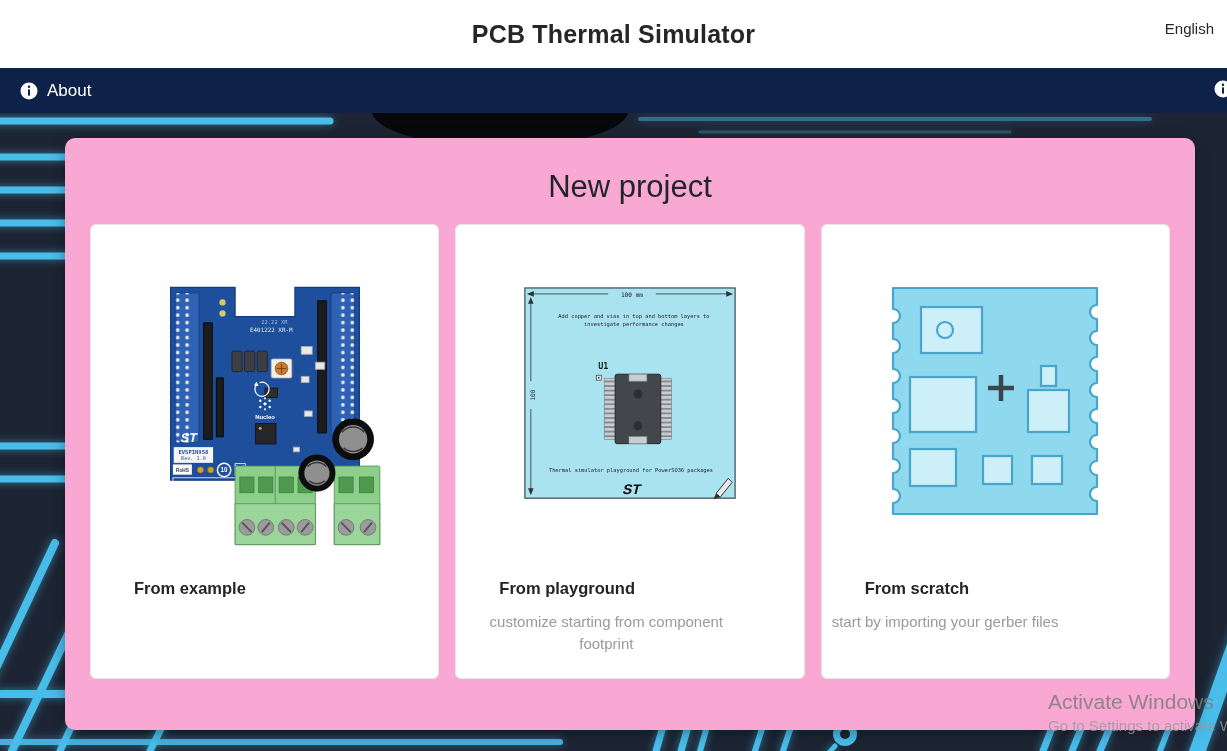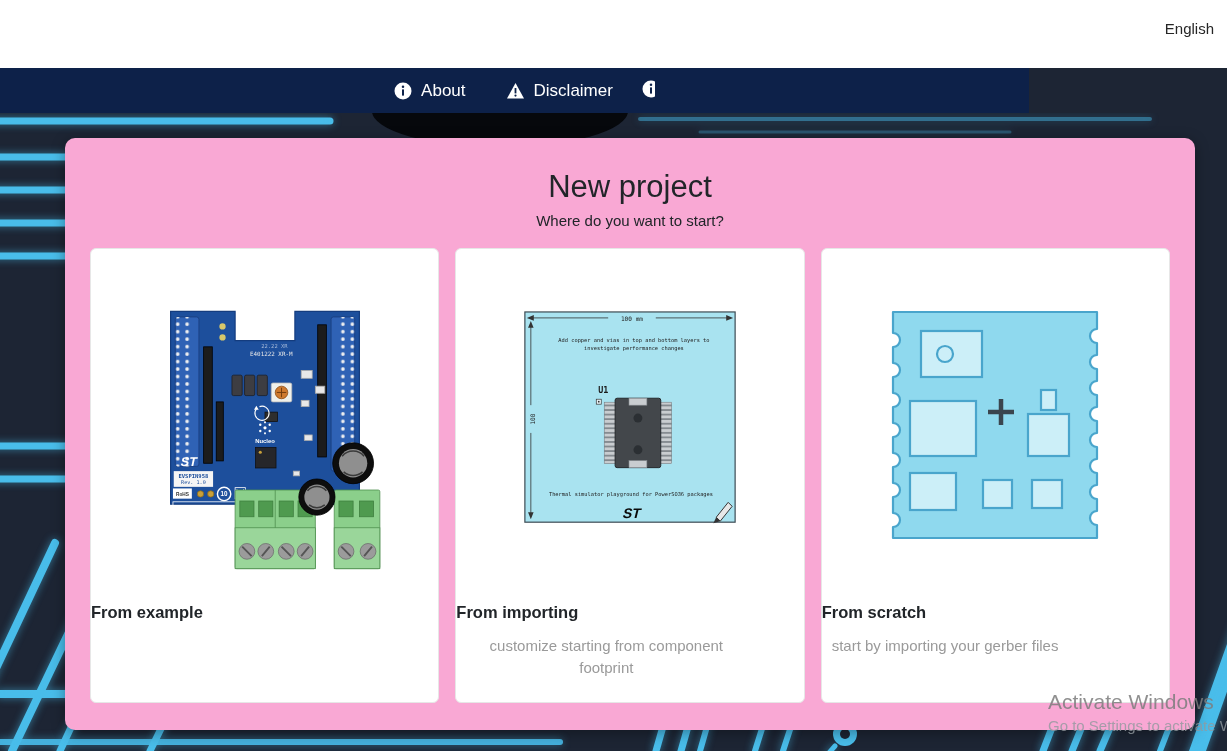--- a/index.html
+++ b/index.html
@@ -5,37 +5,37 @@
   * { margin:0; padding:0; box-sizing:border-box; }
   html,body { width:1227px; height:751px; overflow:hidden; }
   body { position:relative; background:#1d2534; font-family:"Liberation Sans", sans-serif; }
 
   .header { position:absolute; top:0; left:0; width:1227px; height:68px; background:#ffffff;
             display:flex; align-items:center; justify-content:center; z-index:10; }
   .page-title { font-size:25px; font-weight:700; color:#262626; letter-spacing:.2px; }
   .lang { position:absolute; right:13px; top:0; height:56px; display:flex; align-items:center;
           font-size:15px; color:#262626; cursor:pointer; }
 
-  .navbar { position:absolute; top:68px; left:0; width:1029px; height:45px; background:#0d2149;
-            display:flex; align-items:center; justify-content:center; z-index:10; color:#fff; }
+  .navbar { position:absolute; top:68px; left:0; width:1227px; height:45px; background:#0d2149;
+            display:flex; align-items:center; justify-content:space-between; z-index:10; color:#fff; }
   .nav-item { display:flex; align-items:center; gap:9px; padding:0 20px; font-size:17px; cursor:pointer; height:100%; }
   .nav-item svg { display:block; }
   .nav-edge { width:22px; height:100%; display:flex; align-items:center; overflow:hidden; cursor:pointer; }
 
   .bg { position:absolute; top:113px; left:0; width:1227px; height:638px; z-index:0; }
 
   .main-card { position:absolute; left:65px; top:138px; width:1130px; height:592px; background:#f9a8d4;
                border-radius:10px; box-shadow:0 3px 14px rgba(0,0,0,.35); z-index:2; }
   .dialog-title { margin-top:31px; text-align:center; font-size:31px; font-weight:400; color:#212529; }
   .dialog-subtitle { margin-top:7px; text-align:center; font-size:15px; color:#212529; }
   .options { display:flex; gap:16px; padding:0 25px; margin-top:19px; }
   .option { flex:1; height:455px; border:1px solid #e7e7e7; border-radius:6px; background:#fff;
             display:flex; flex-direction:column; align-items:flex-start; cursor:pointer; }
   .imgwrap { height:352px; width:100%; display:flex; align-items:center; justify-content:center; }
-  .option-title { font-size:16.5px; font-weight:700; color:#212529; margin-top:2px; }
+  .option-title { font-size:16.5px; font-weight:700; color:#212529; margin-top:2px;padding-left:43px; }
   .option-desc { margin-top:13px; font-size:15px; color:#9a9a9a; text-align:center; line-height:1.45;
                  max-width:300px; padding:0 10px; }
 
   .wm { position:absolute; left:1048px; top:690px; z-index:6; pointer-events:none; white-space:nowrap; }
   .wm-1 { font-size:21px; color:rgba(125,125,125,.85); }
   .wm-2 { font-size:15px; color:rgba(145,152,158,.8); margin-top:3px; }
 
   .mono { font-family:"DejaVu Sans Mono", monospace; }
 </style>
 </head>
@@ -76,58 +76,48 @@
     <path d="M1100,638 L1137,552" stroke-width="7"></path>
     <path d="M1160,638 L1185,573" stroke-width="6"></path>
     <path d="M1195,645 L1250,490" stroke-width="16"></path>
   </g>
   <use href="#tr" filter="url(#glow)" opacity=".55"></use>
   <circle cx="845" cy="621" r="12" fill="#49bdea"></circle>
   <circle cx="845" cy="621" r="5" fill="#1d2534"></circle>
 </svg>
 
 <div class="header">
+  <div class="page-title">PCB Thermal Simulator</div>
   <div class="lang">English</div>
 </div>
 
 <div class="navbar">
   <div class="nav-item">
     <span>
       <svg width="18" height="18" viewBox="0 0 18 18">
         <circle cx="9" cy="9" r="8.5" fill="#ffffff"></circle>
         <rect x="8" y="7.4" width="2" height="6.2" fill="#0d2149"></rect>
         <circle cx="9" cy="4.7" r="1.25" fill="#0d2149"></circle>
       </svg>
     </span>
     <span>About</span>
   </div>
-  <div class="nav-item">
-    <span>
-      <svg width="19" height="18" viewBox="0 0 19 18">
-        <path d="M9.5,1 L18,16.5 H1 Z" fill="#ffffff"></path>
-        <rect x="8.6" y="6" width="1.8" height="5.4" fill="#0d2149"></rect>
-        <circle cx="9.5" cy="13.6" r="1.1" fill="#0d2149"></circle>
-      </svg>
-    </span>
-    <span>Disclaimer</span>
-  </div>
   <div class="nav-edge">
     <span>
       <svg width="26" height="18" viewBox="0 0 26 18">
         <circle cx="18" cy="9" r="8.5" fill="#ffffff"></circle>
         <rect x="17" y="7.4" width="2" height="6.2" fill="#0d2149"></rect>
         <circle cx="18" cy="4.7" r="1.25" fill="#0d2149"></circle>
       </svg>
     </span>
   </div>
 </div>
 
 <div class="main-card">
   <div class="dialog-title">New project</div>
-  <div class="dialog-subtitle">Where do you want to start?</div>
 
   <div class="options">
 
     <div class="option">
       <div class="imgwrap">
         <svg width="236" height="315" viewBox="0 0 300 400">
           <defs>
             <pattern id="hd" width="30" height="9.5" patternUnits="userSpaceOnUse">
               <circle cx="9" cy="4.7" r="2.3" fill="#f0f0f0"></circle>
               <circle cx="21" cy="4.7" r="2.3" fill="#f0f0f0"></circle>
@@ -275,21 +265,21 @@
           <text x="121" y="192" font-size="5.4" fill="#222" text-anchor="middle" class="mono">Thermal simulator playground for PowerSO36 packages</text>
           <g transform="translate(112,214) skewX(-14)">
             <text x="0" y="0" font-size="14" font-weight="bold" fill="#0a0a0a">ST</text>
           </g>
           <g>
             <path d="M207,213 L219,198 L223,202 L211,217 Z" fill="#e8e8e8" stroke="#333" stroke-width="1"></path>
             <path d="M207,213 L204,219 L211,217 Z" fill="#333"></path>
           </g>
         </svg>
       </div>
-      <div class="option-title">From importing</div>
+      <div class="option-title">From playground</div>
       <div class="option-desc">customize starting from component footprint</div>
     </div>
 
     <div class="option">
       <div class="imgwrap">
         <svg width="250" height="250" viewBox="0 0 240 250">
           <path fill="#8fd9ee" stroke="#49a5cc" stroke-width="2.2" stroke-linejoin="round" d="M18,12 H222
                    V29 A7,7 0 0 0 222,43 V55 A7,7 0 0 0 222,69 V81 A7,7 0 0 0 222,95 V107 A7,7 0 0 0 222,121
                    V133 A7,7 0 0 0 222,147 V159 A7,7 0 0 0 222,173 V185 A7,7 0 0 0 222,199 V211 A7,7 0 0 0 222,225
                    V238 H18

